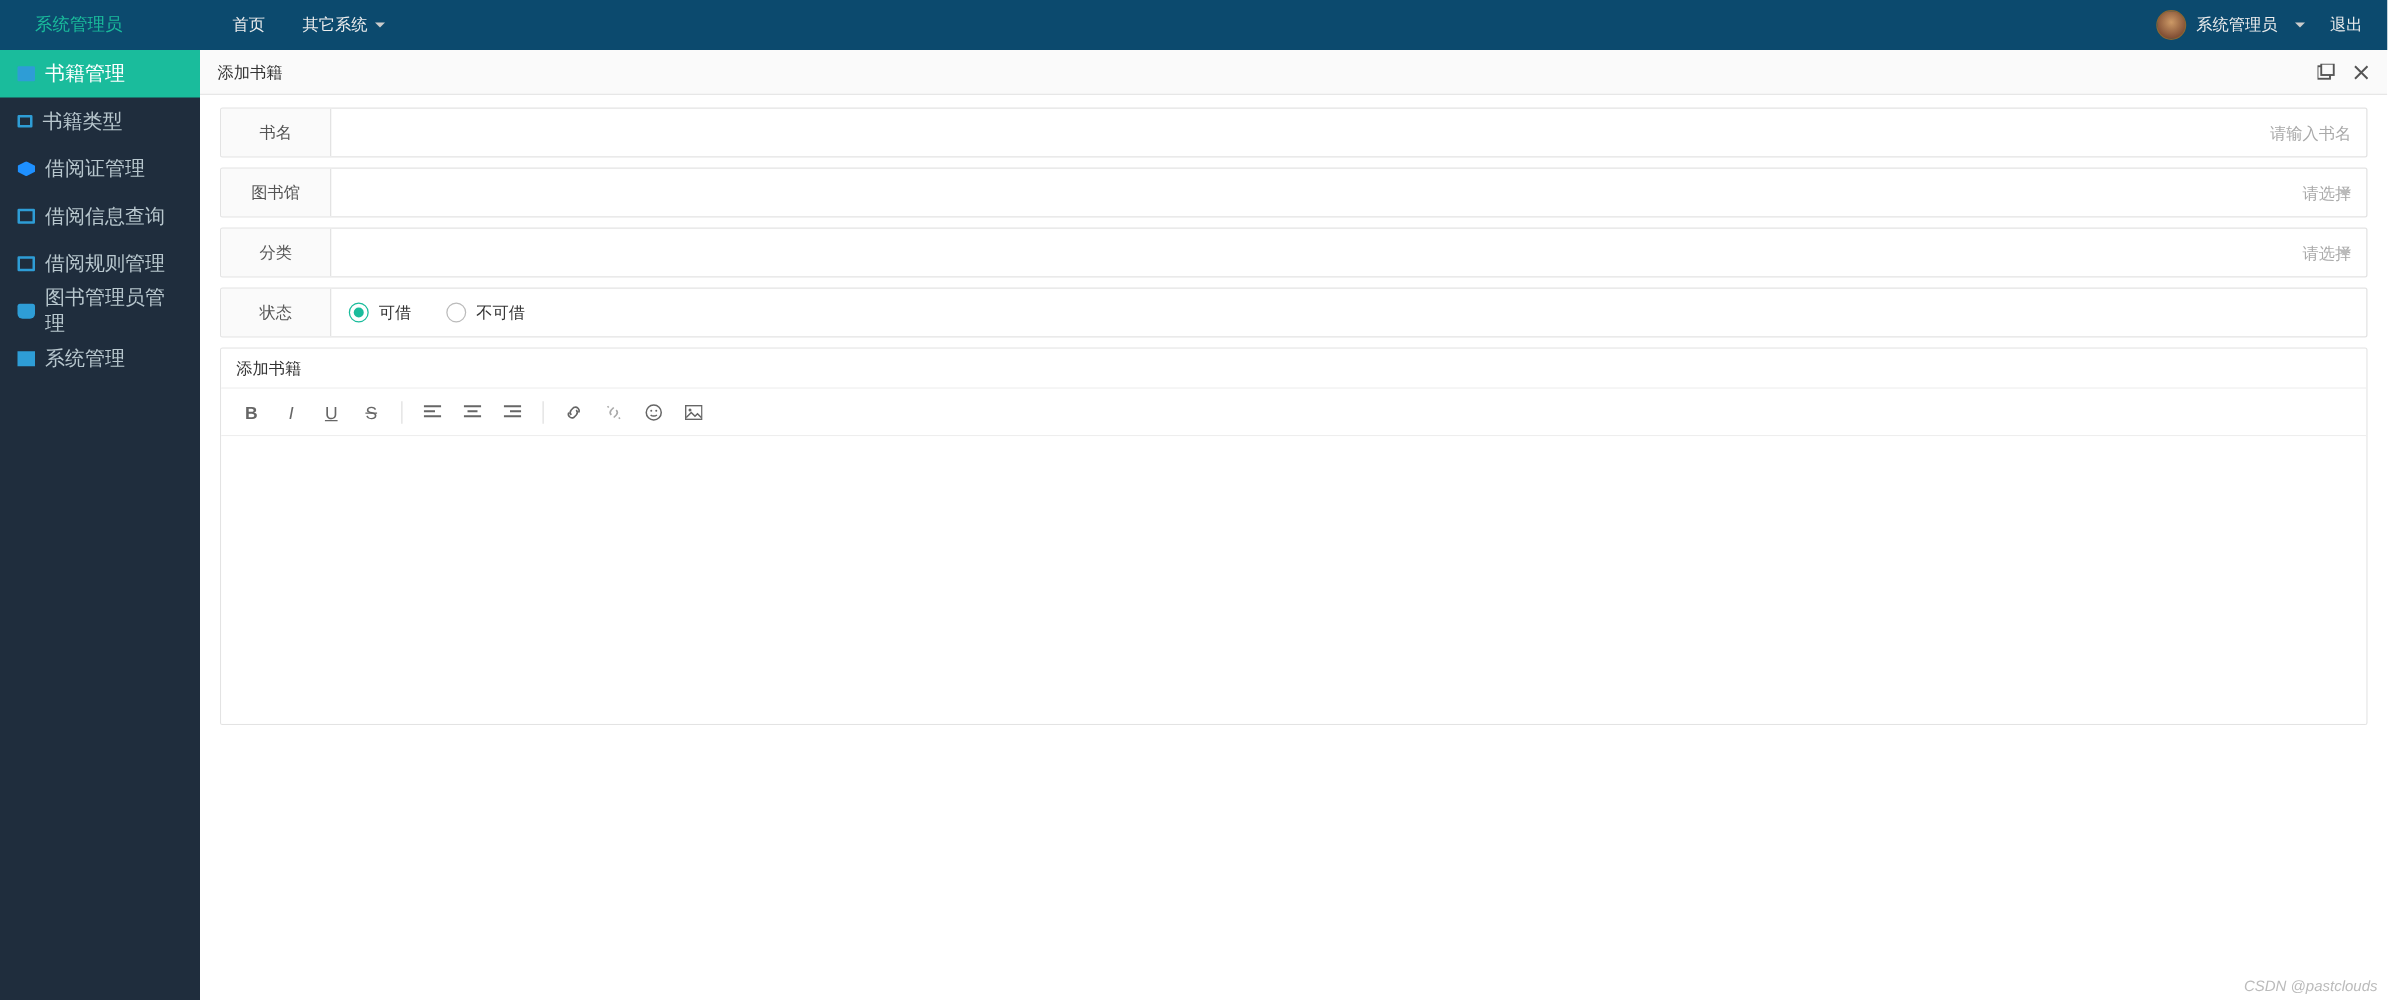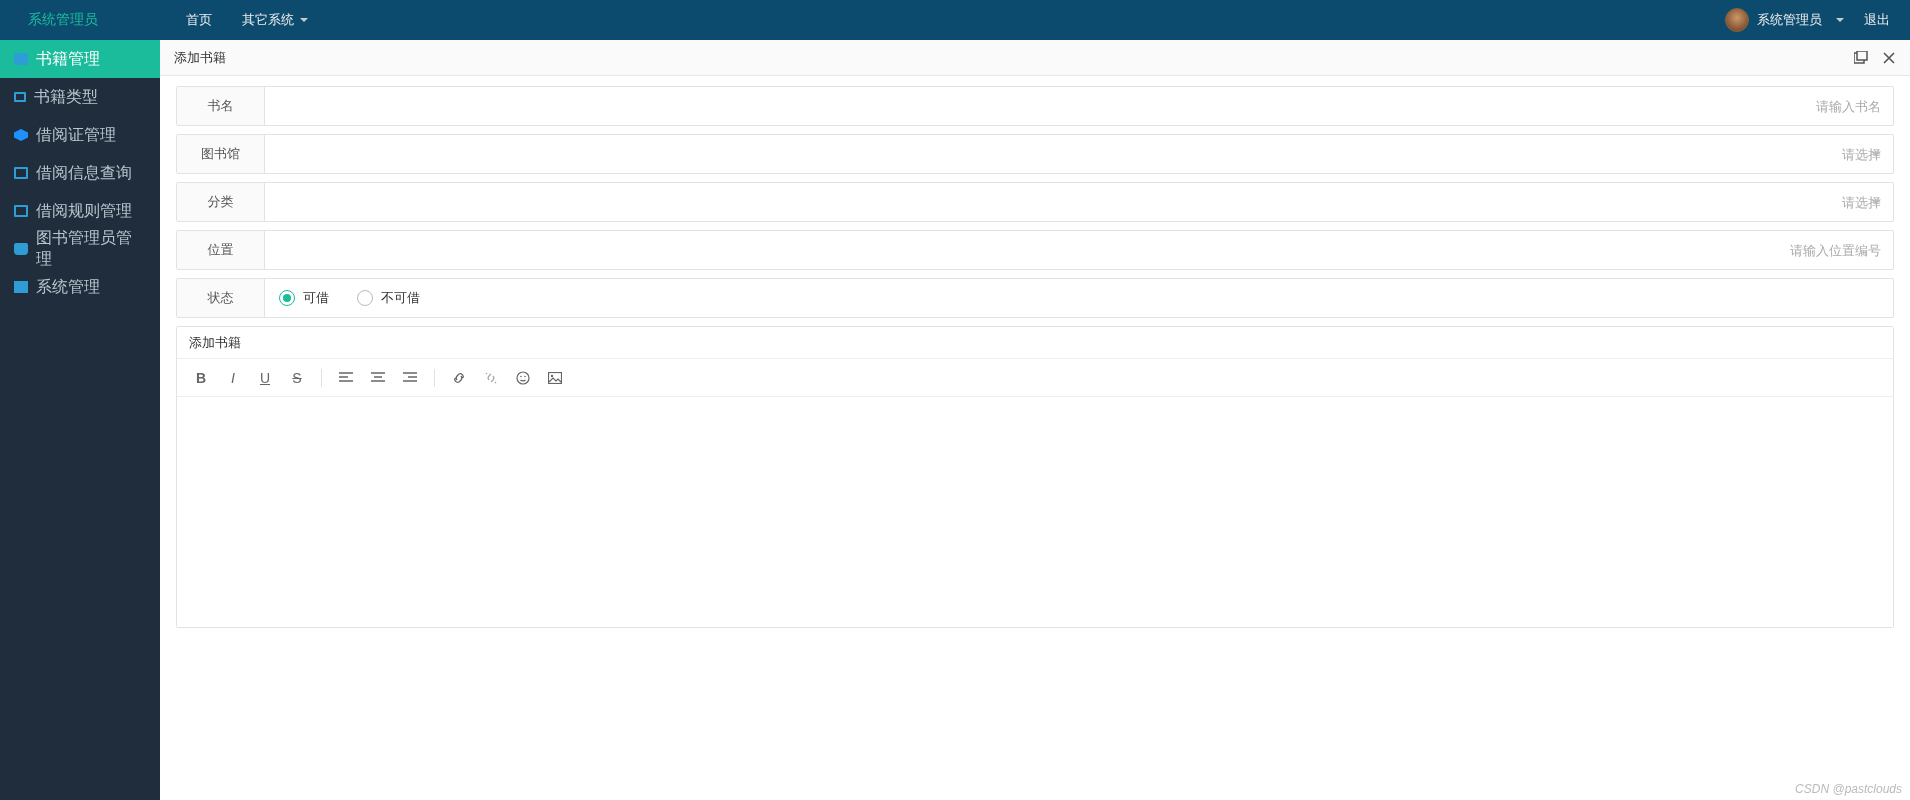--- a/index.html
+++ b/index.html
@@ -147,26 +147,20 @@
         </div>
       </div>
       <div class="row">
         <div class="row-label">分类</div>
         <div class="row-field">
           <input class="row-input" readonly="" placeholder="请选择" style="">
           <span class="select-caret"></span>
         </div>
       </div>
       <div class="row">
-        <div class="row-label">位置</div>
-        <div class="row-field">
-            <input class="row-input" placeholder="请输入位置编号" style="">
-          </div>
-      </div>
-      <div class="row">
         <div class="row-label">状态</div>
         <div class="row-field">
           <div class="radio-group">
             <div class="radio-item">
               <span class="radio-dot checked"></span>
               <span>可借</span>
             </div>
             <div class="radio-item">
               <span class="radio-dot"></span>
               <span>不可借</span>

